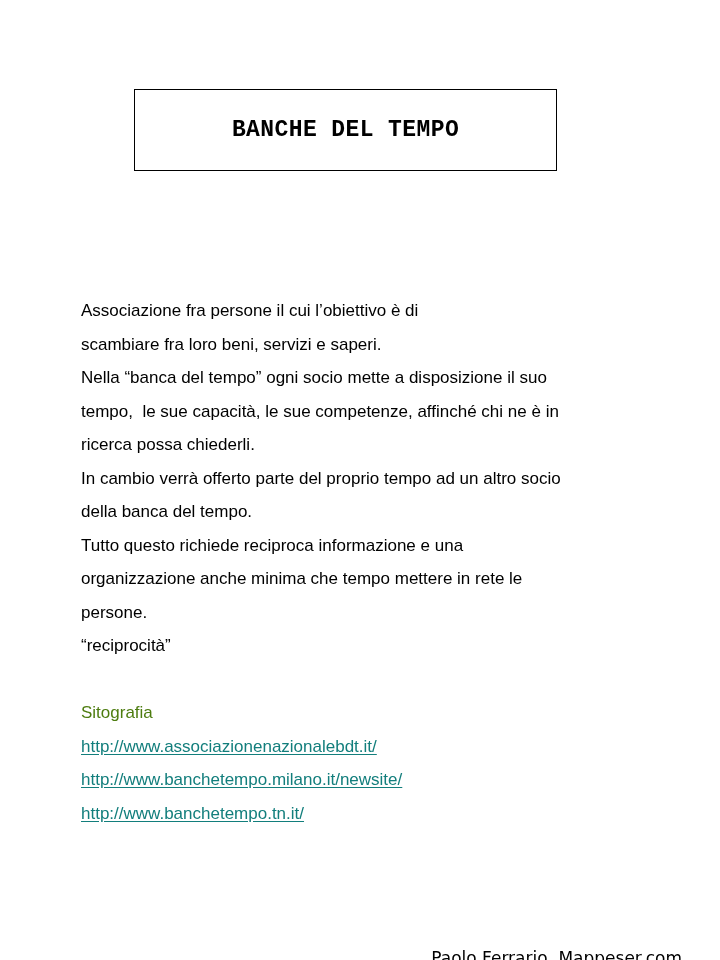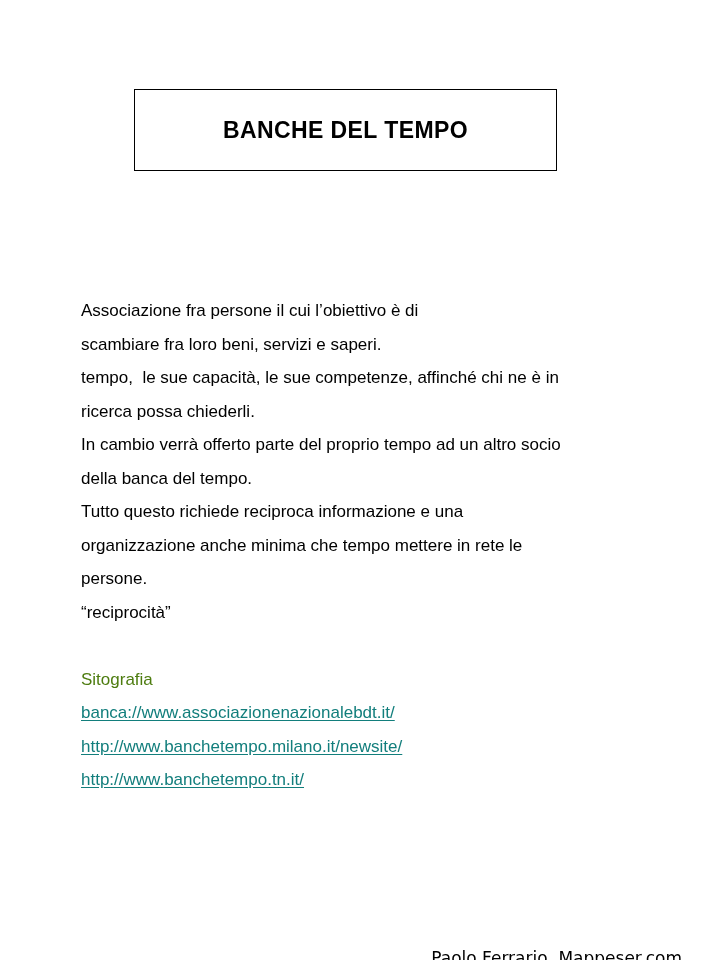--- a/index.html
+++ b/index.html
@@ -30,21 +30,21 @@
     top: 89px;
     width: 423px;
     height: 82px;
     border: 1.5px solid #000000;
     box-sizing: border-box;
     display: flex;
     align-items: center;
     justify-content: center;
   }
   .title-text {
-    font-family: Liberation Sans, sans-serif;
+    font-family: Liberation Mono, monospace;
     font-weight: bold;
     font-size: 23px;
     letter-spacing: 0.4px;
     color: #000000;
     white-space: pre;
   }
 
   
   .body-block {
     position: absolute;
@@ -107,33 +107,34 @@
 
 <div class="page">
 
   <div class="title-box">
     <span class="title-text">BANCHE DEL TEMPO</span>
   </div>
 
   <div class="body-block">
     <div class="body-line">Associazione fra persone il cui l’obiettivo è di</div>
     <div class="body-line">scambiare fra loro beni, servizi e saperi.</div>
+    <div class="body-line">Nella “banca del tempo” ogni socio mette a disposizione il suo</div>
     <div class="body-line">tempo,  le sue capacità, le sue competenze, affinché chi ne è in</div>
     <div class="body-line">ricerca possa chiederli.</div>
     <div class="body-line">In cambio verrà offerto parte del proprio tempo ad un altro socio</div>
     <div class="body-line">della banca del tempo.</div>
     <div class="body-line">Tutto questo richiede reciproca informazione e una</div>
     <div class="body-line">organizzazione anche minima che tempo mettere in rete le</div>
     <div class="body-line">persone.</div>
     <div class="body-line">“reciprocità”</div>
 
     <div class="body-line spacer">&nbsp;</div>
 
     <div class="sitografia">Sitografia</div>
 
-    <div class="link-line"><a href="#">banca://www.associazionenazionalebdt.it/</a></div>
+    <div class="link-line"><a href="#">http://www.associazionenazionalebdt.it/</a></div>
     <div class="link-line"><a href="#">http://www.banchetempo.milano.it/newsite/</a></div>
     <div class="link-line"><a href="#">http://www.banchetempo.tn.it/</a></div>
   </div>
 
   <div class="footer">Paolo Ferrario, Mappeser.com</div>
 
 </div>
 
 </body></html>

